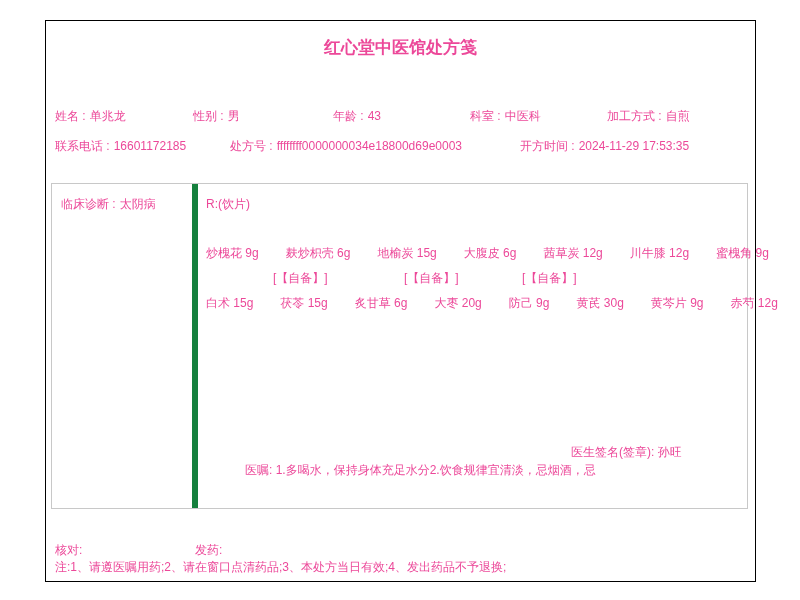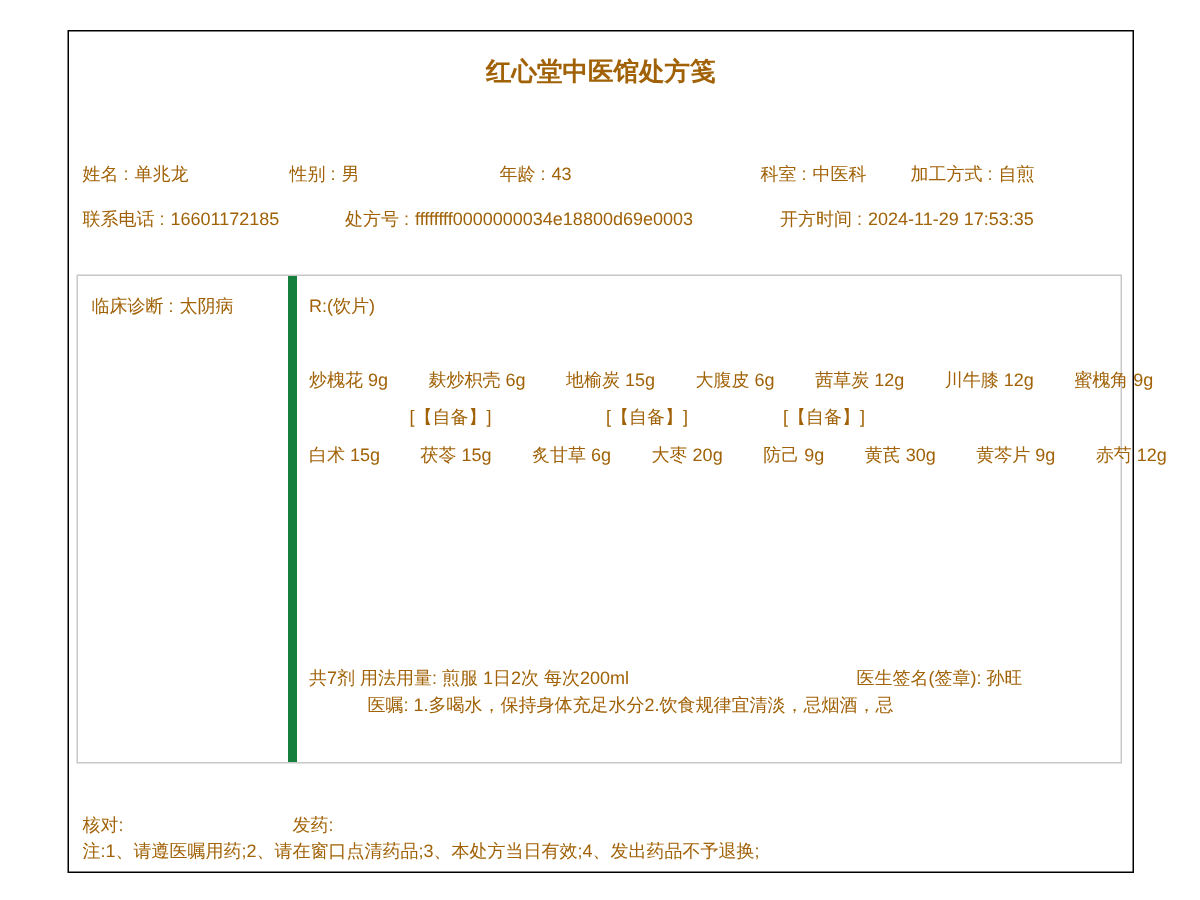--- a/index.html
+++ b/index.html
@@ -1,19 +1,19 @@
 <!DOCTYPE html>
 <html><head>
 <meta charset="utf-8">
 <style>
   html,body{margin:0;padding:0;background:#fff;}
   #screen{
     position:relative;width:800px;height:600px;background:#ffffff;
     font-family:"Liberation Sans","DejaVu Sans",sans-serif;
-    color:#a16207;font-size:12px;line-height:16px;overflow:hidden;
+    color:#ec4899;font-size:12px;line-height:16px;overflow:hidden;
   }
   .border-box{
     position:absolute;left:45px;top:20px;width:709px;height:560px;
     border:1px solid #000;background:#fff;
   }
   .abs{position:absolute;white-space:nowrap;}
   .title{
     position:absolute;top:17px;left:0;width:100%;text-align:center;
     font-size:17px;font-weight:bold;line-height:20px;
   }
@@ -49,21 +49,21 @@
     <div class="abs" style="top:87px;left:0;width:100%;height:16px;">
       <span class="field" style="left:9px;">
         <span>姓名 :</span><span class="fv">单兆龙</span>
       </span>
       <span class="field" style="left:147px;">
         <span>性别 :</span><span class="fv">男</span>
       </span>
       <span class="field" style="left:287px;">
         <span>年龄 :</span><span class="fv">43</span>
       </span>
-      <span class="field" style="left:424px;margin-left:37px;">
+      <span class="field" style="left:424px;">
         <span>科室 :</span><span class="fv">中医科</span>
       </span>
       <span class="field" style="left:561px;">
         <span>加工方式 :</span><span class="fv">自煎</span>
       </span>
     </div>
 
     <div class="abs" style="top:117px;left:0;width:100%;height:16px;">
       <span class="field" style="left:9px;">
         <span>联系电话 :</span><span class="fv">16601172185</span>
@@ -106,21 +106,20 @@
             <span class="herb">茯苓 15g</span>
             <span class="herb">炙甘草 6g</span>
             <span class="herb">大枣 20g</span>
             <span class="herb">防己 9g</span>
             <span class="herb">黄芪 30g</span>
             <span class="herb">黄芩片 9g</span>
             <span class="herb">赤芍 12g</span>
           </div>
 
         <div class="usage-row">
-          <span>共7剂 用法用量: 煎服 1日2次 每次200ml</span>
           <span class="sign">
             <span>医生签名(签章):</span>
             <span>孙旺</span>
           </span>
         </div>
         <div class="advice-1">医嘱: 1.多喝水，保持身体充足水分2.饮食规律宜清淡，忌烟酒，忌</div>
       </div>
     </div>
 
 

